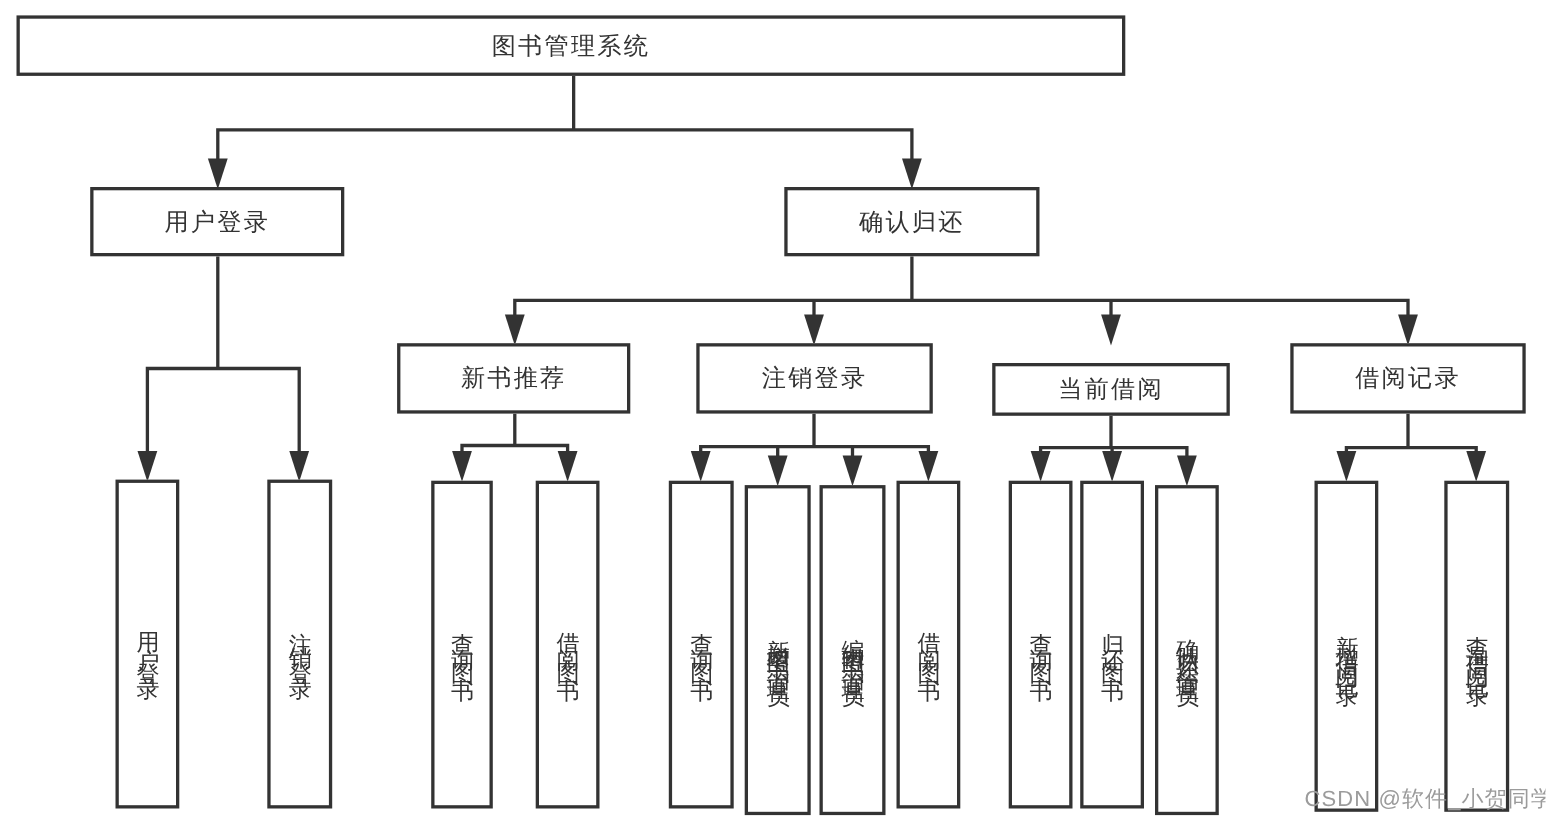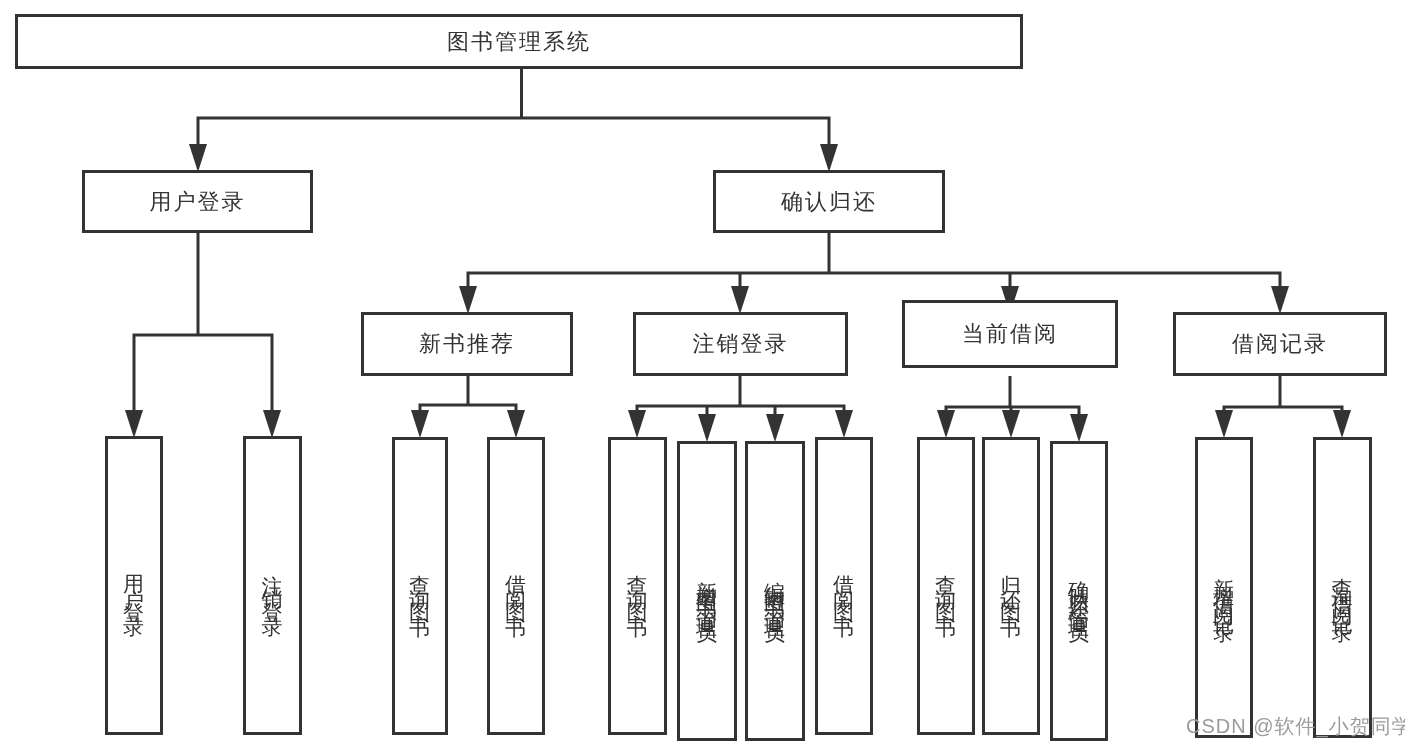--- a/index.html
+++ b/index.html
@@ -86,21 +86,21 @@
   <div class="node" style="left:713px;top:170px;width:232px;height:63px;">
     <span>确认归还</span>
   </div>
 
   <div class="node" style="left:361px;top:312px;width:212px;height:64px;align-items:center;">
     <span>新书推荐</span>
   </div>
   <div class="node" style="left:633px;top:312px;width:215px;height:64px;">
     <span>注销登录</span>
   </div>
-  <div class="node" style="left:902px;top:300px;width:216px;height:68px;">
+  <div class="node" style="left:902px;top:330px;width:216px;height:48px;">
     <span>当前借阅</span>
   </div>
   <div class="node" style="left:1173px;top:312px;width:214px;height:64px;">
     <span>借阅记录</span>
   </div>
 
   <div class="node leaf" style="left:105px;top:436px;width:58px;height:299px;">
     <span class="vtext ls4">用户登录</span>
   </div>
   <div class="node leaf" style="left:243px;top:436px;width:59px;height:299px;">

